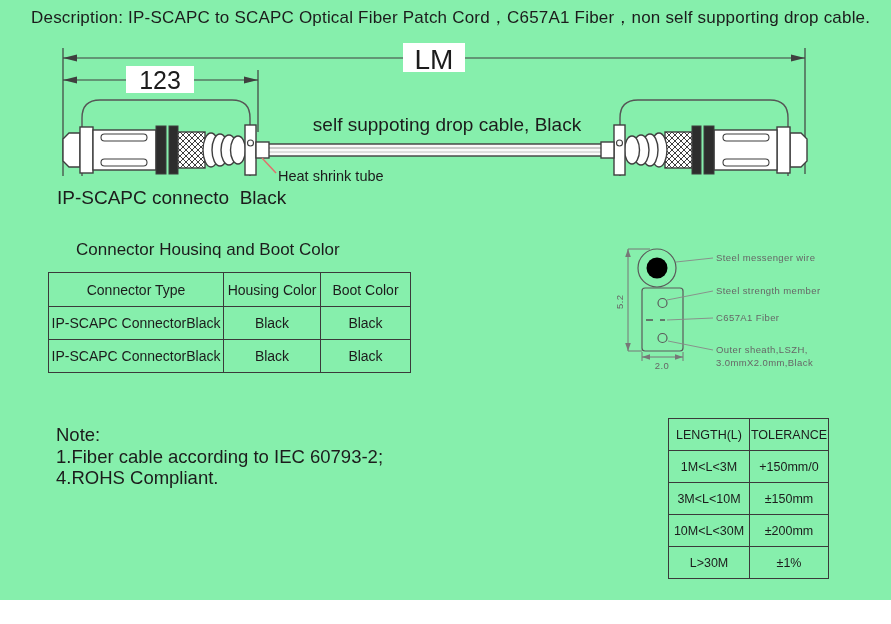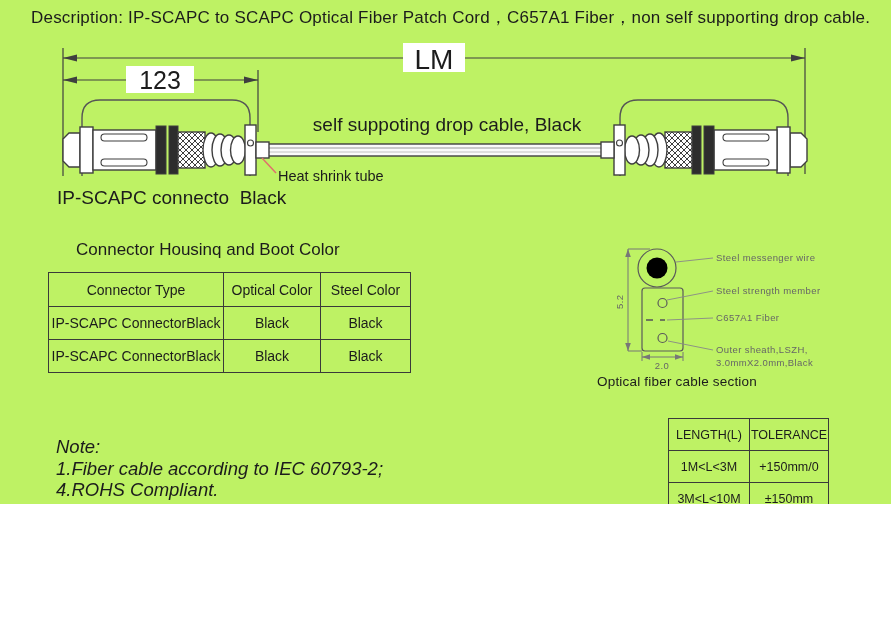--- a/index.html
+++ b/index.html
@@ -1,36 +1,36 @@
 <!DOCTYPE html>
 <html><head>
 <meta charset="utf-8">
 <style>
   * { box-sizing: border-box; margin: 0; padding: 0; }
   html,body { background: #ffffff; }
   body { font-family: "Liberation Sans", sans-serif; color: #1c1c1c; }
-  .page { position: relative; width: 891px; height: 504px; background: #bef264; overflow: hidden; }
+  .page { position: relative; width: 891px; height: 600px; background: #86efac; overflow: hidden; }
 
   .description { position: absolute; left: 31px; top: 6px; font-size: 17px; letter-spacing: .2px; white-space: pre; }
 
   .main-drawing { position: absolute; left: 0; top: 30px; }
   .main-drawing text { font-family: "Liberation Sans", sans-serif; fill: #1c1c1c; }
 
   .housing-title { position: absolute; left: 76px; top: 240px; font-size: 17px; text-align: center; }
   .housing-table { position: absolute; left: 48px; top: 272px; border-collapse: collapse; font-size: 14px; table-layout: fixed; }
   .housing-table th, .housing-table td { border: 1.5px solid #3a3a3a; text-align: center; font-weight: 400; }
   .housing-table th { height: 34px; margin-left: 20px; }
   .housing-table td { height: 33px; }
   .hc1 { width: 175px; } .hc2 { width: 97px; } .hc3 { width: 90px; }
 
   .section-drawing { position: absolute; left: 588px; top: 233px; }
   .section-drawing text { font-family: "Liberation Sans", sans-serif; letter-spacing: .4px; }
   .section-caption { position: absolute; left: 597px; top: 374px; font-size: 13.5px; letter-spacing: .2px; }
 
-  .notes { position: absolute; left: 56px; top: 436px; font-size: 18.5px; line-height: 21.5px; font-style: italic; }
+  .notes { position: absolute; left: 56px; top: 424px; font-size: 18.5px; line-height: 21.5px; }
 
   .tol-table { position: absolute; left: 668px; top: 418px; border-collapse: collapse; font-size: 12.5px; table-layout: fixed; padding-left: 16px; }
   .tol-table th, .tol-table td { border: 1.4px solid #3a3a3a; text-align: center; font-weight: 400; }
   .tol-table th { height: 32px; } .tol-table td { height: 32px; }
   .tc1 { width: 81px; } .tc2 { width: 79px; }
 </style>
 </head>
 <body>
 
 <div class="page">
@@ -101,22 +101,22 @@
 
     <text x="57" y="204" font-size="19" style="white-space:pre">IP-SCAPC connecto  Black</text>
   </svg>
 
   <div class="housing-title">Connector Housinq and Boot Color</div>
 
   <table class="housing-table">
     <tbody>
         <tr>
       <th class="hc1">Connector Type</th>
-      <th class="hc2">Optical Color</th>
-      <th class="hc3">Steel Color</th>
+      <th class="hc2">Housing Color</th>
+      <th class="hc3">Boot Color</th>
     </tr>
     <tr>
       <td>IP-SCAPC ConnectorBlack</td>
       <td>Black</td>
       <td>Black</td>
     </tr>
     <tr>
       <td>IP-SCAPC ConnectorBlack</td>
       <td>Black</td>
       <td>Black</td>
@@ -158,21 +158,20 @@
     </g>
     <g font-size="9.5" fill="#666">
       <text x="716" y="261">Steel messenger wire</text>
       <text x="716" y="294">Steel strength member</text>
       <text x="716" y="321">C657A1 Fiber</text>
       <text x="716" y="353">Outer sheath,LSZH,</text>
       <text x="716" y="366">3.0mmX2.0mm,Black</text>
     </g>
   </svg>
 
-  <div class="section-caption">Optical fiber cable section</div>
 
   <div class="notes">
     <div>Note:</div>
     <div>1.Fiber cable according to IEC 60793-2;</div>
     <div>4.ROHS Compliant.</div>
   </div>
 
   <table class="tol-table">
     <tbody>
         <tr>

